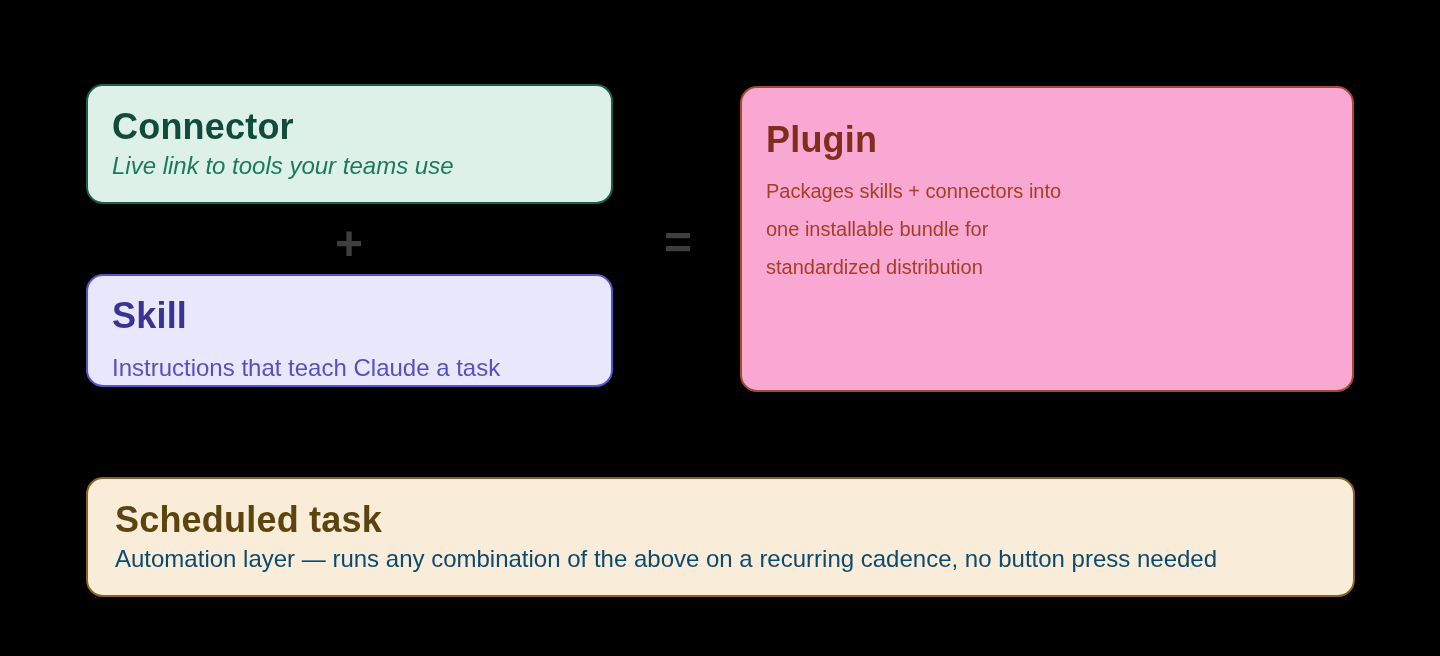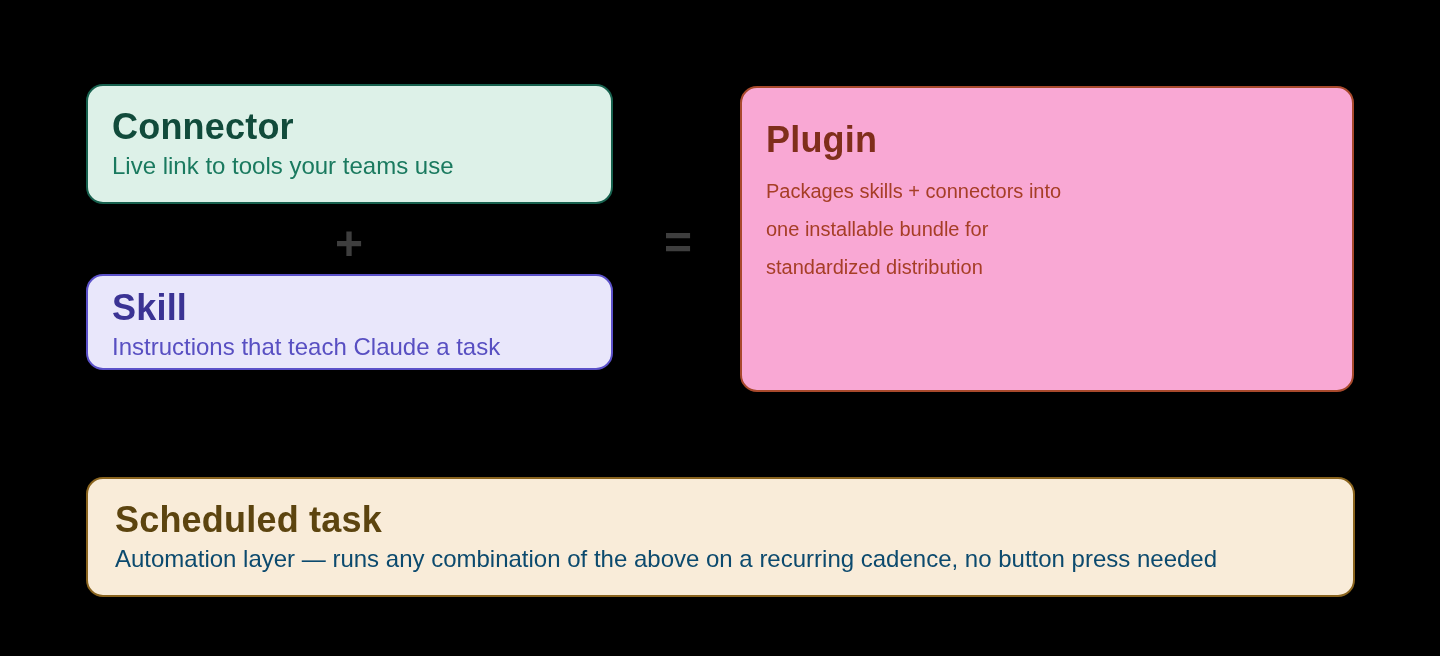--- a/index.html
+++ b/index.html
@@ -43,34 +43,34 @@
   .card.connector {
     left: 86px;
     top: 84px;
     width: 527px;
     height: 120px;
     background: #ddf1e8;
     border-color: #17614e;
     padding: 21px 24px;
   }
   .card.connector .card-title { color: #114b3b; }
-  .card.connector .card-subtitle { color: #1a7a5f; }
+  .card.connector .card-subtitle { color: #1a7a5f; font-style: italic; }
 
   
   .card.skill {
     left: 86px;
     top: 274px;
     width: 527px;
-    height: 96px;
+    height: 113px;
     background: #e9e7fb;
     border-color: #5b51c9;
-    padding: 12px 24px;
+    padding: 20px 24px;
   }
   .card.skill .card-title { color: #3b3394; }
-  .card.skill .card-subtitle { color: #584fc2; }
+  .card.skill .card-subtitle { color: #584fc2; margin-top: 13px; }
 
   
   .card.plugin {
     left: 740px;
     top: 86px;
     width: 614px;
     height: 306px;
     background: #f9a8d4;
     border-color: #a8492c;
     padding: 32px 24px;

